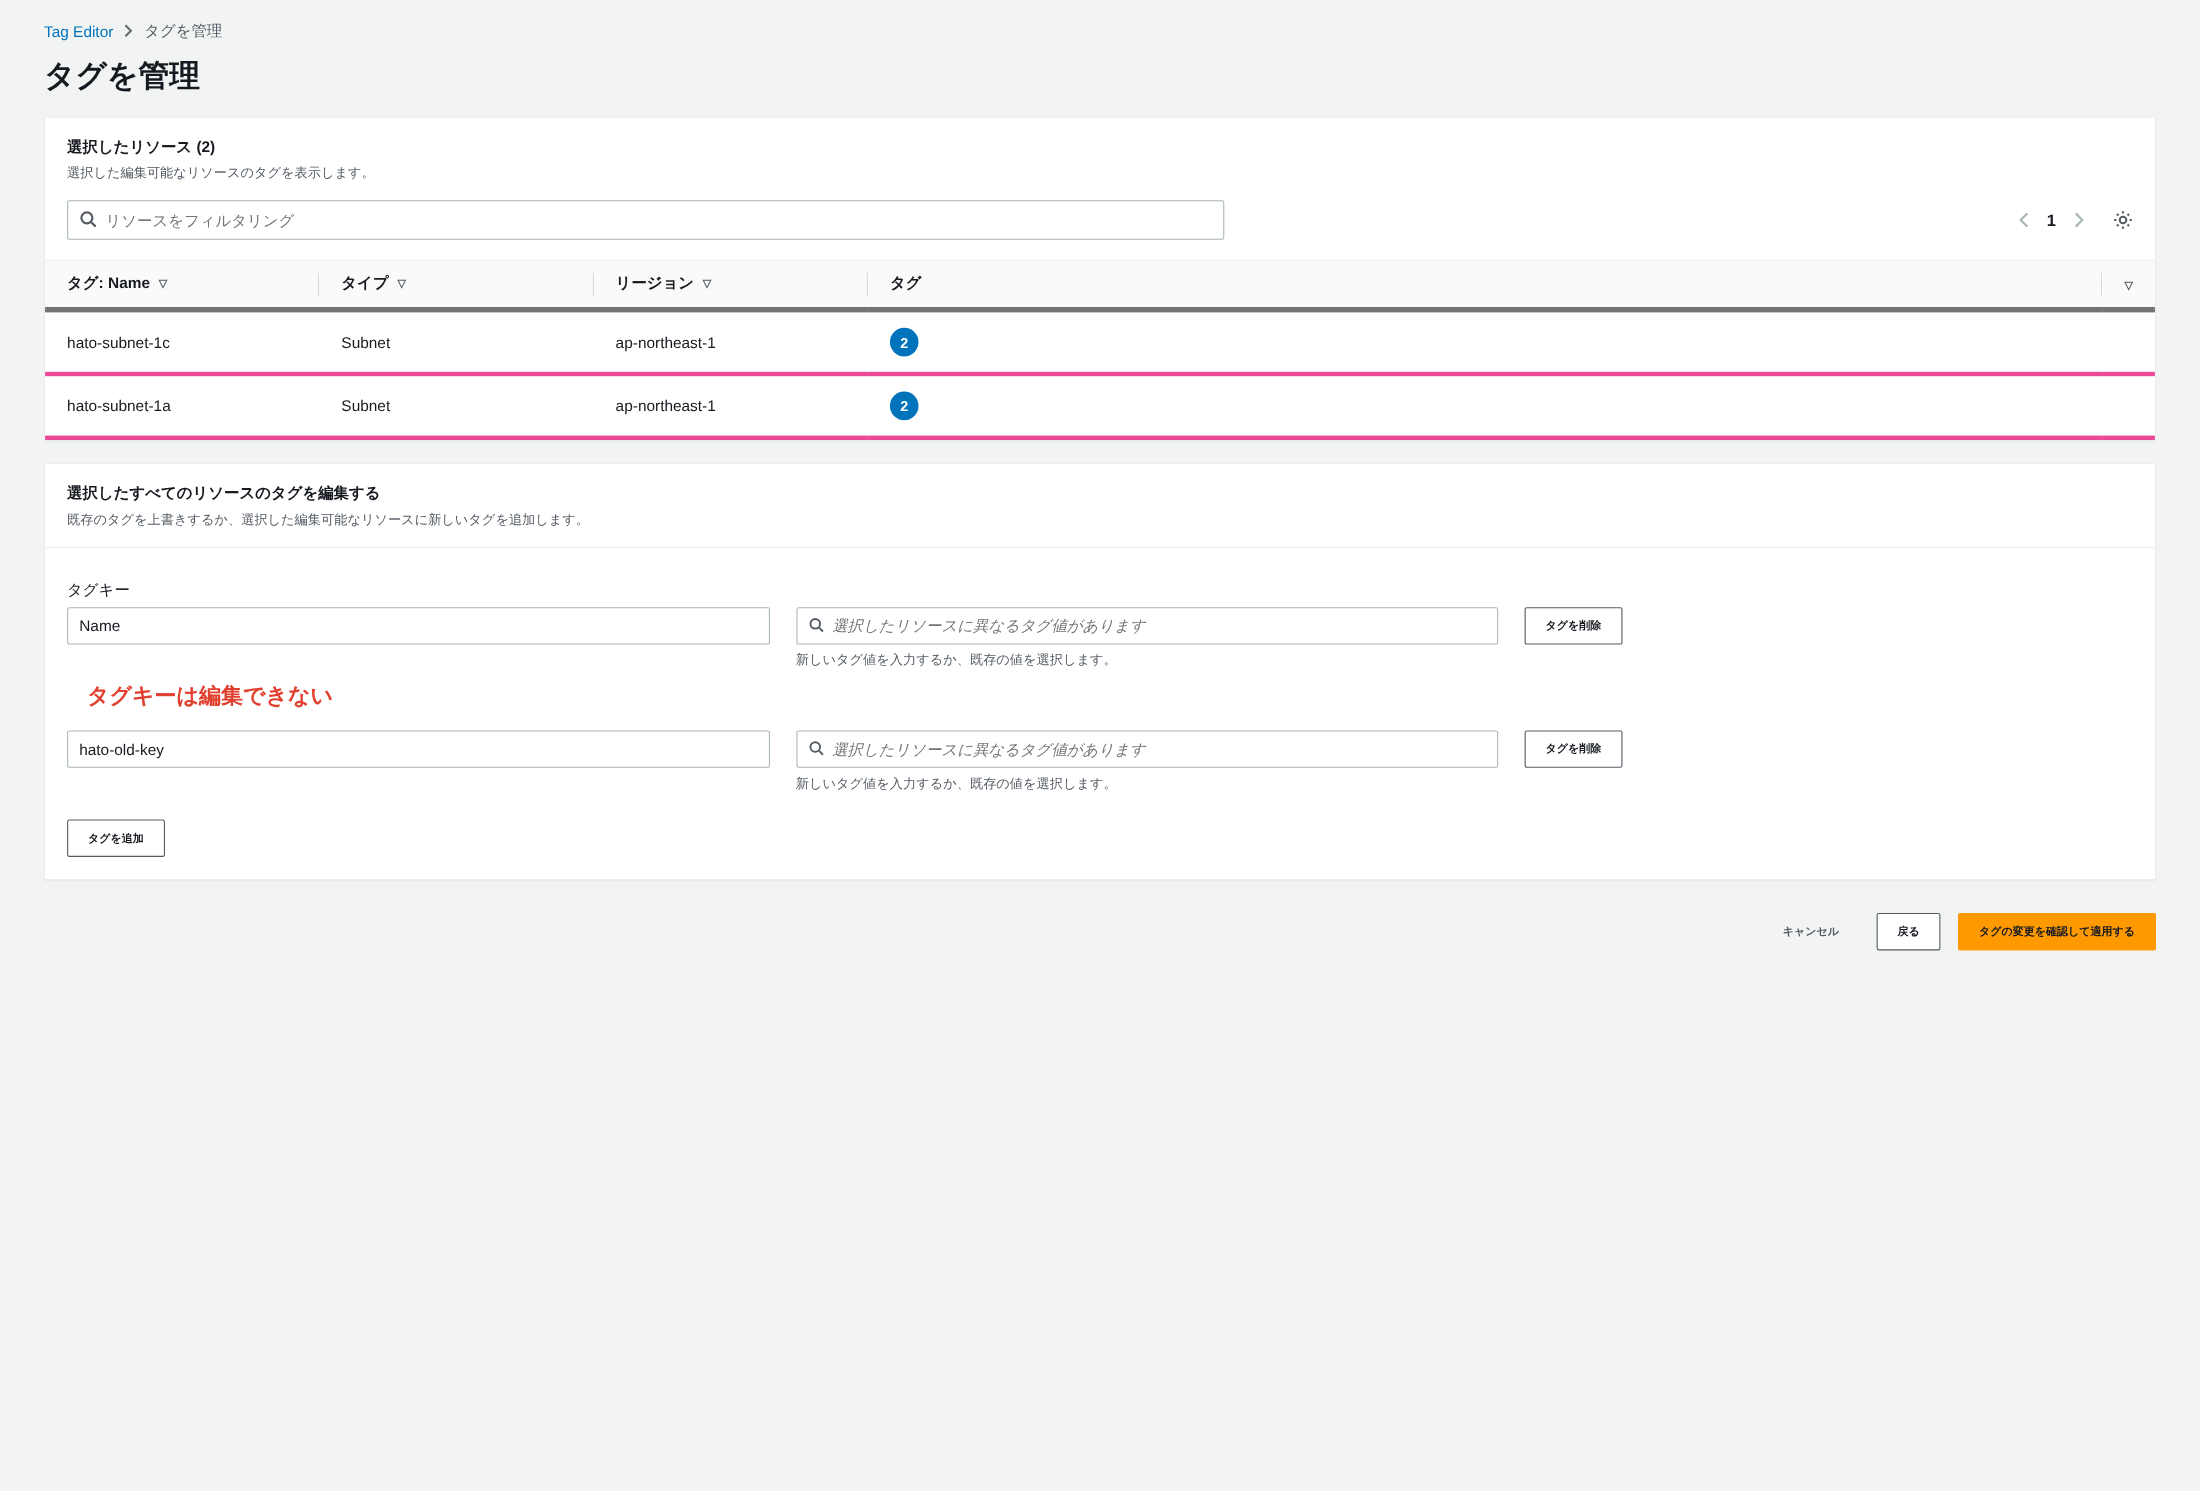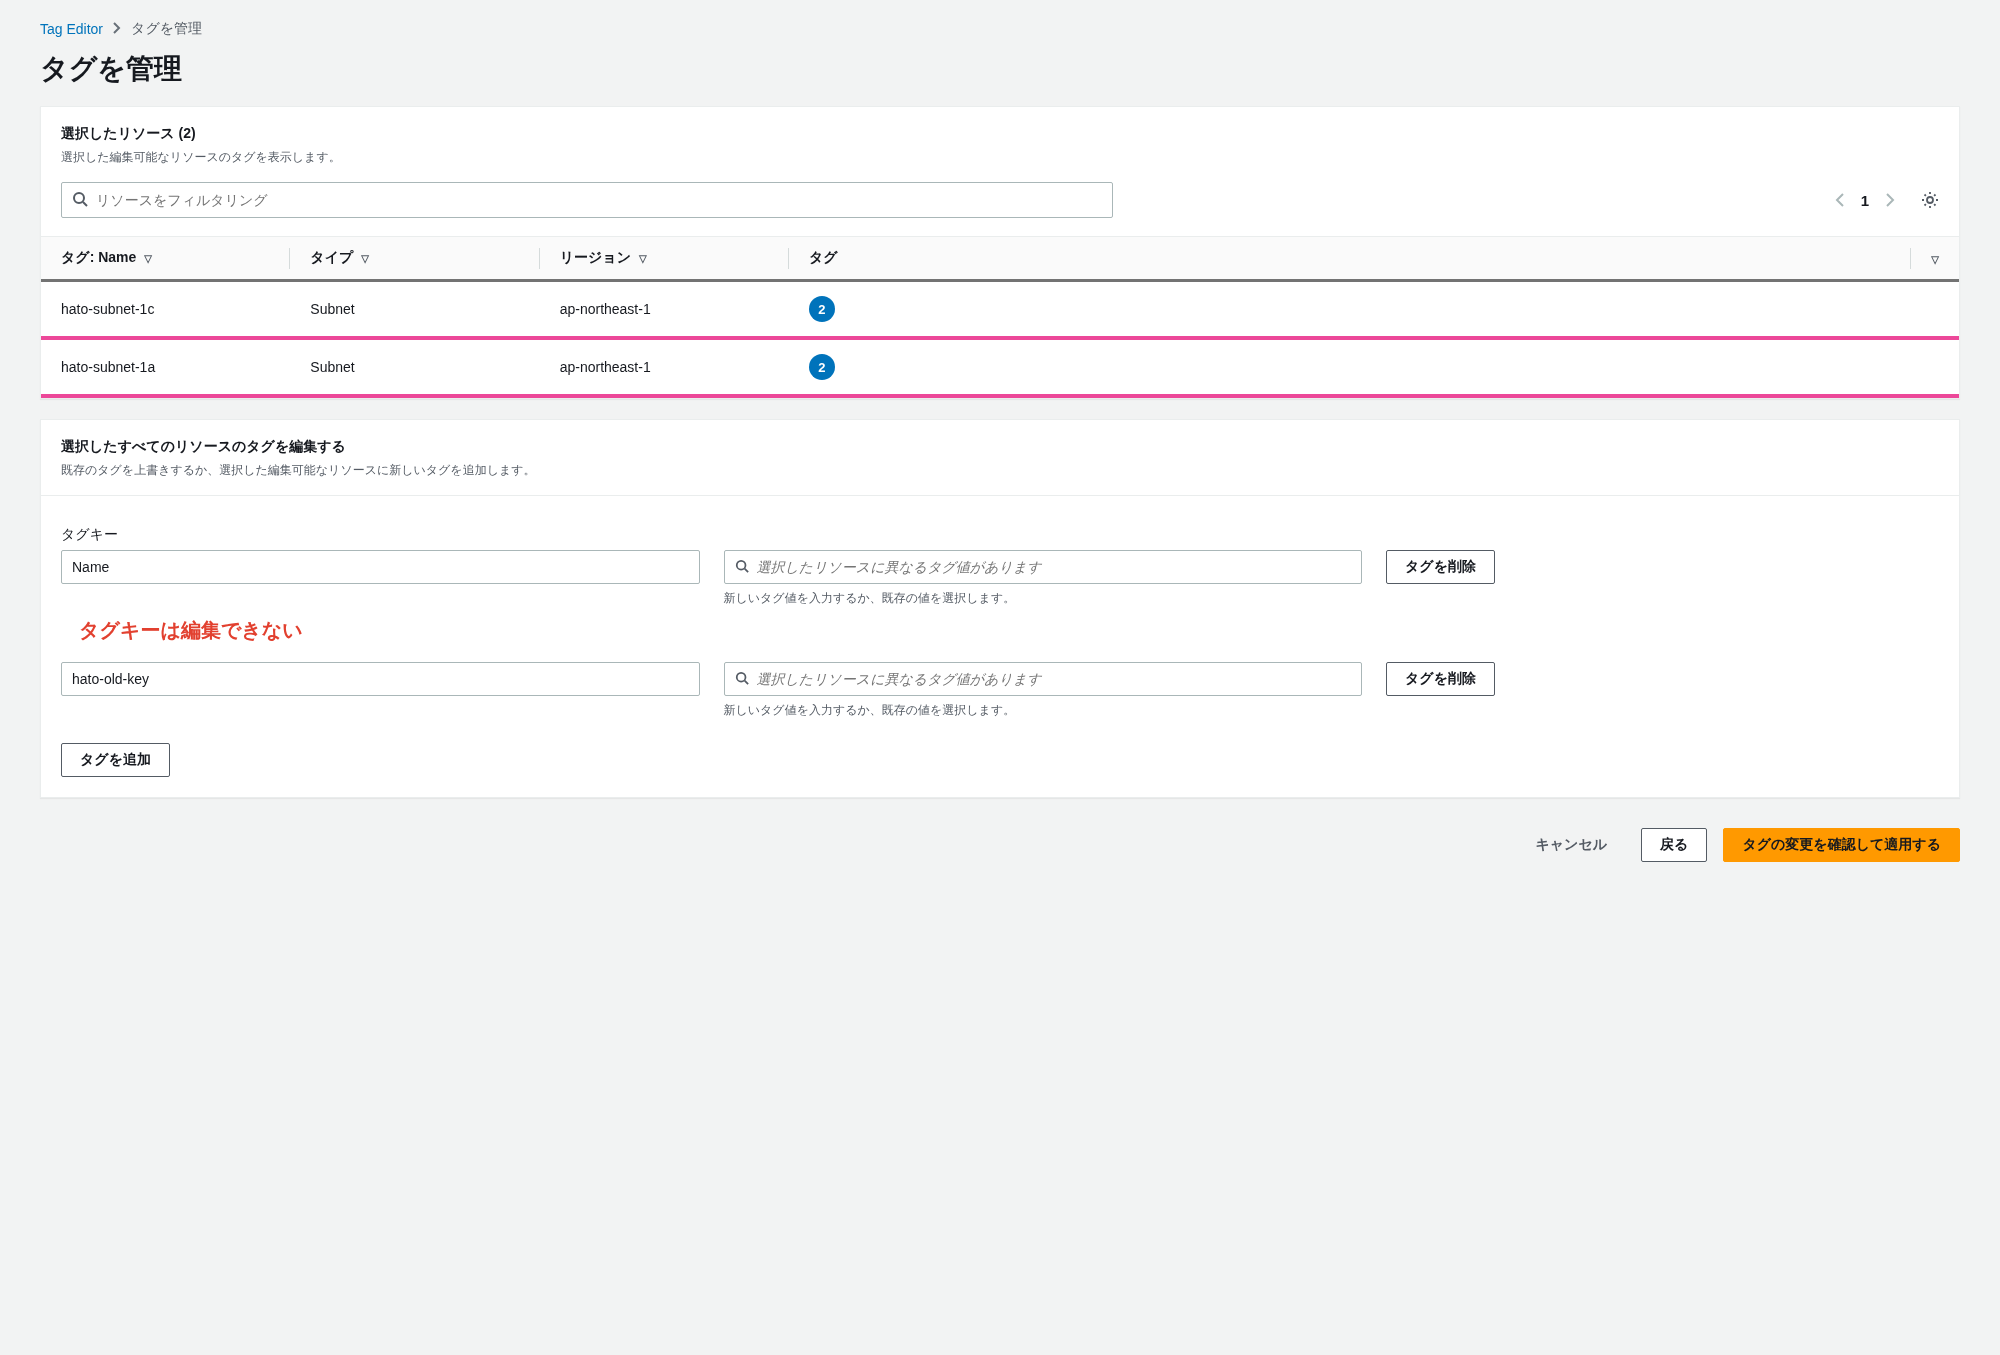--- a/index.html
+++ b/index.html
@@ -83,21 +83,21 @@
   table.res-table {
     width: 100%;
     border-collapse: collapse;
   }
   table.res-table thead th {
     text-align: left;
     font-weight: 700;
     font-size: 14px;
     padding: 12px 20px;
     border-top: 1px solid #eaeded;
-    border-bottom: 3px solid #737373;
+    border-bottom: 5px solid #737373;
     background: #fafafa;
     position: relative;
   }
   table.res-table thead th:not(:last-child)::after {
     content: "";
     position: absolute;
     right: 0;
     top: 25%;
     height: 50%;
     border-right: 1px solid #d5dbdb;
@@ -179,21 +179,21 @@
     flex: 0 0 auto;
   }
   .btn {
     display: inline-flex;
     align-items: center;
     justify-content: center;
     border: 1px solid #545b64;
     background: #fff;
     color: #16191f;
     font-weight: 700;
-    font-size: 14px;
+    font-size: 10px;
     height: 34px;
     padding: 0 18px;
     border-radius: 2px;
     cursor: pointer;
   }
   .btn-primary {
     background: #ff9900;
     border-color: #ff9900;
     color: #16191f;
   }

